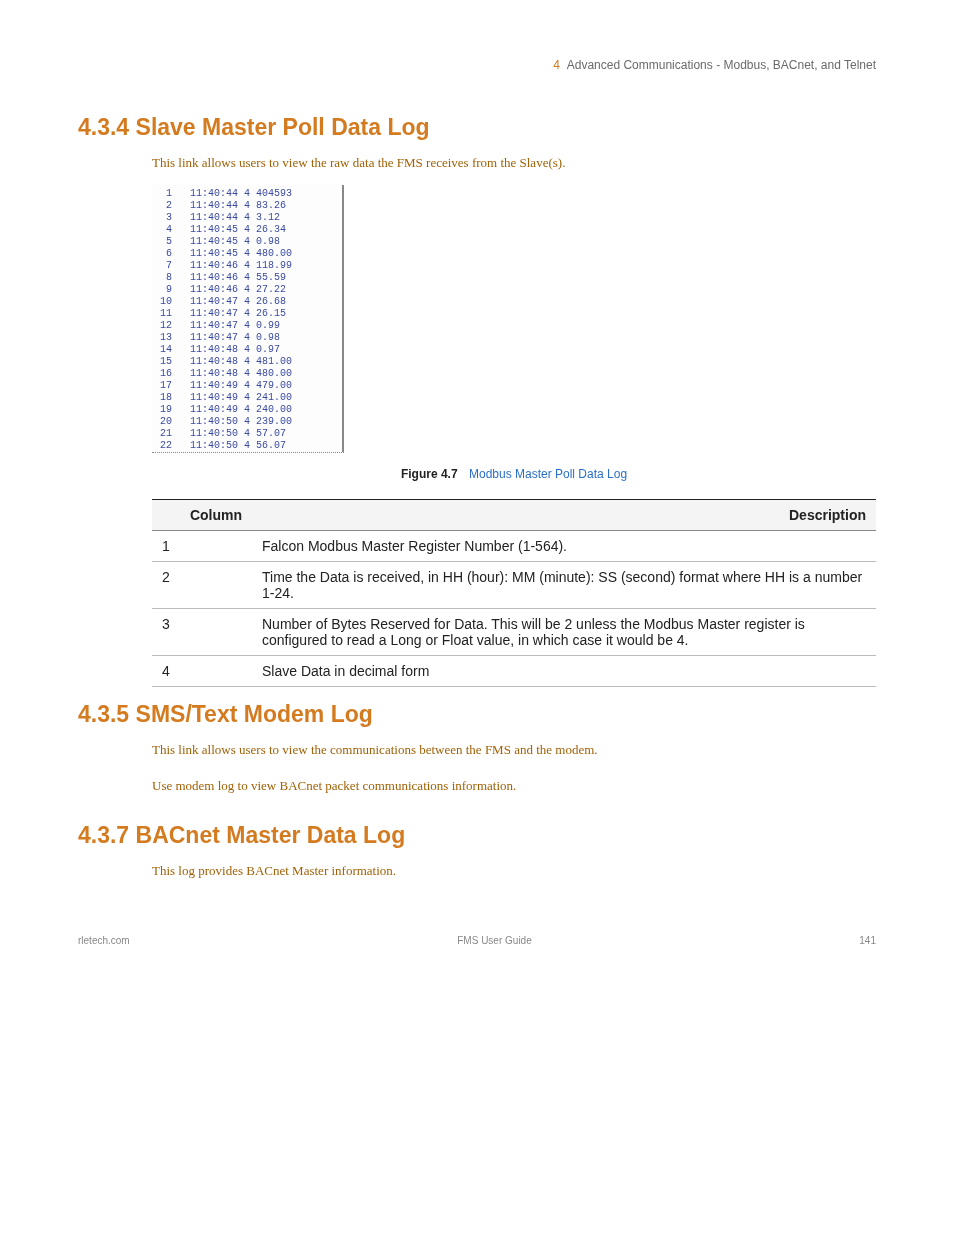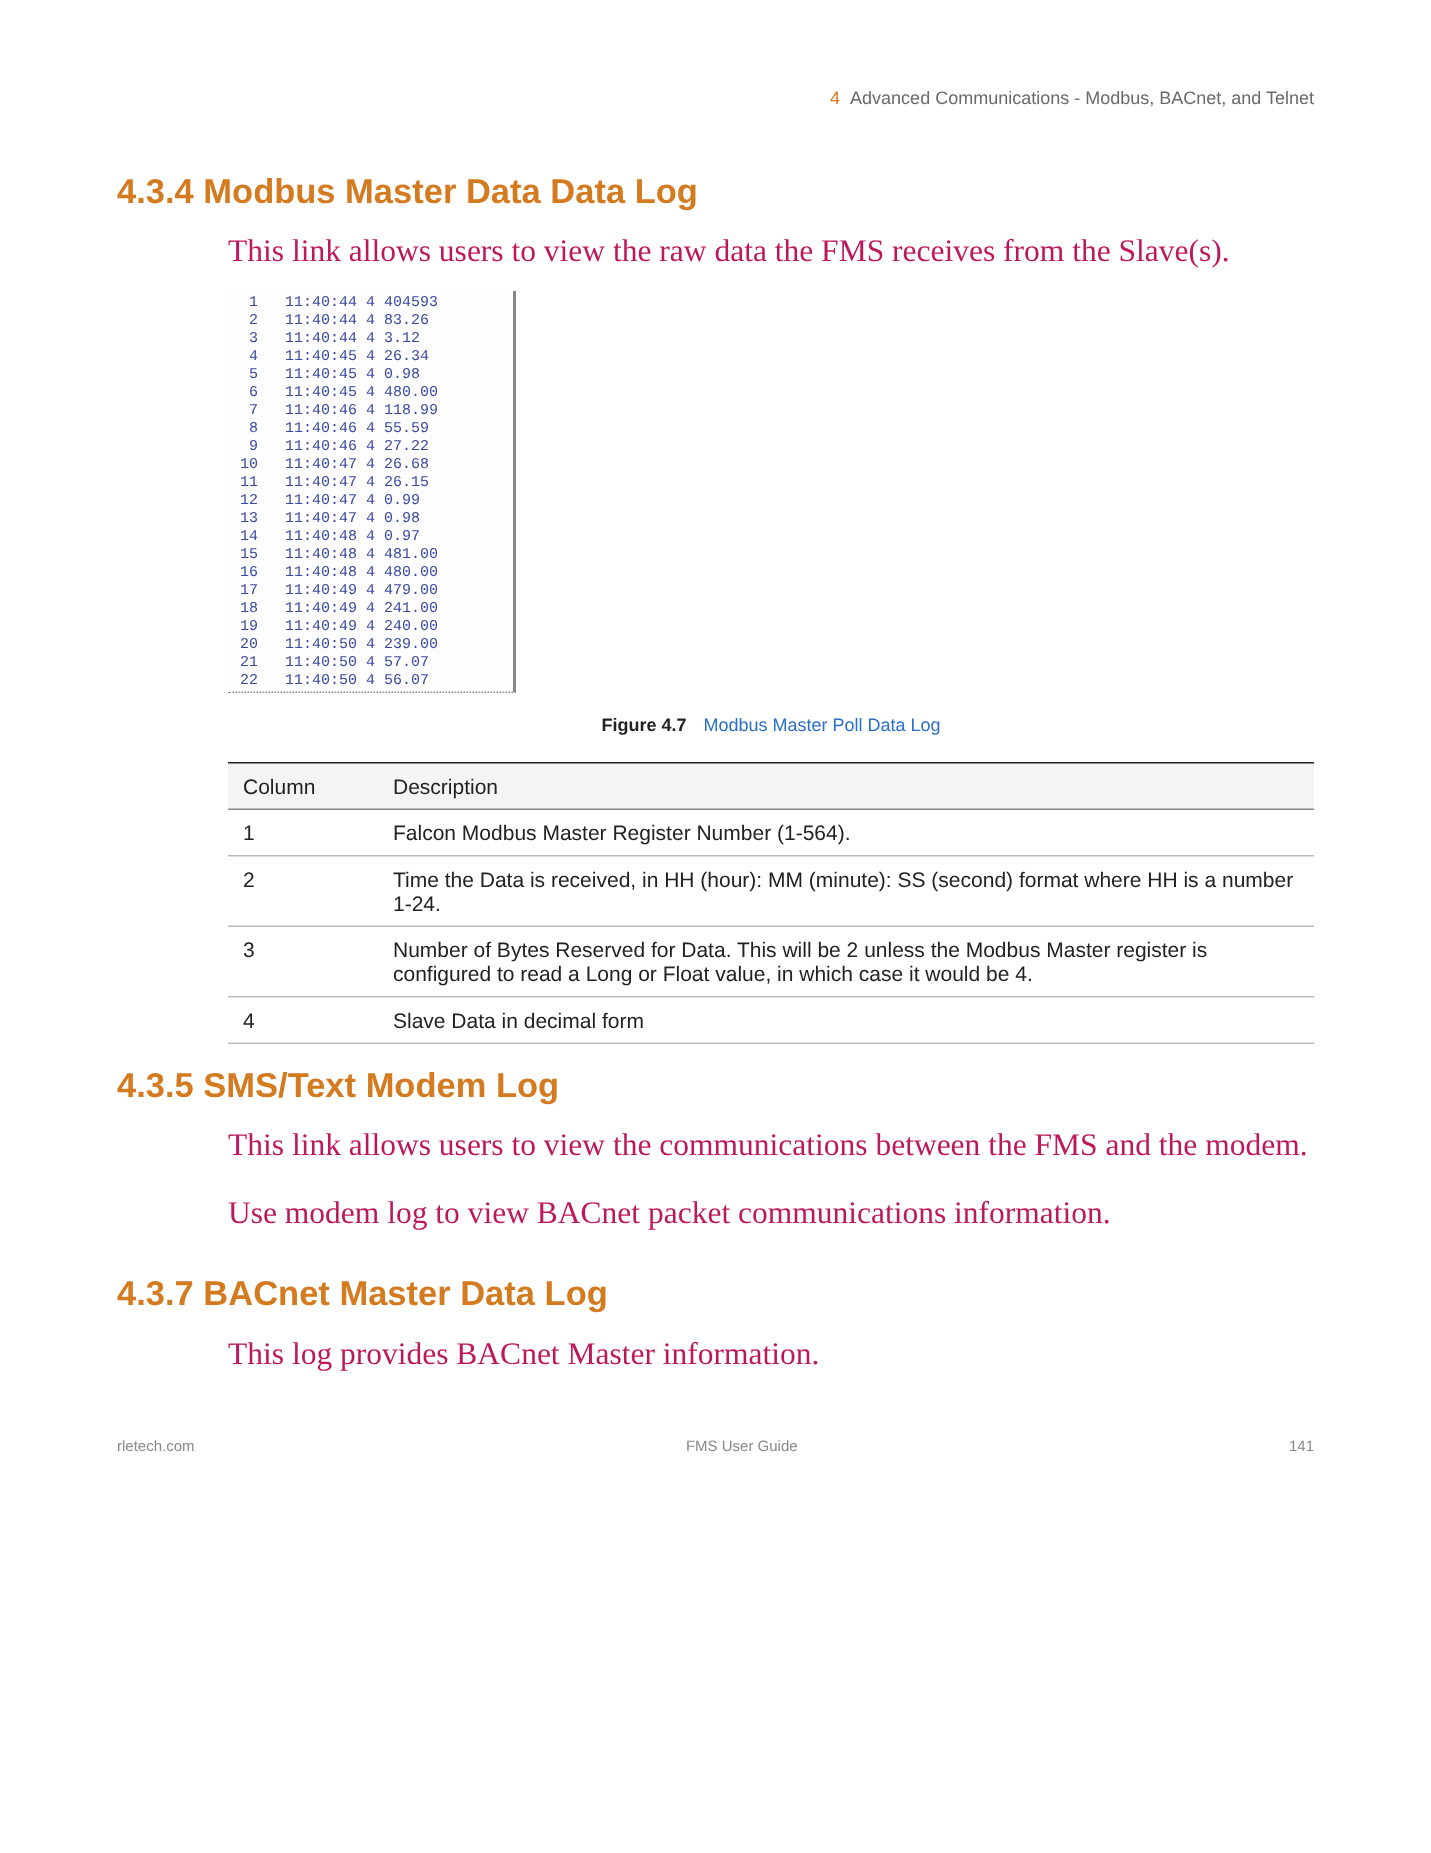--- a/index.html
+++ b/index.html
@@ -32,22 +32,22 @@
     font-size: 23px;
     font-weight: bold;
     color: #d47a1f;
     margin: 14px 0 8px 0;
   }
   .body-indent {
     margin-left: 74px;
   }
   p.body {
     font-family: Georgia, 'Times New Roman', serif;
-    font-size: 21px;
-    color: #be185d;
+    font-size: 13px;
+    color: #a16207;
     margin: 6px 0 14px 0;
   }
   .figure-box {
     margin: 4px 0 14px 0;
     width: 176px;
     border-right: 2px solid #888;
     border-bottom: 1px dotted #888;
     background: #fdfdfd;
     padding: 3px 6px 0 8px;
     font-family: "Consolas","Courier New",monospace;
@@ -71,22 +71,22 @@
     margin-left: 8px;
   }
   table.desc {
     border-collapse: collapse;
     width: 100%;
     font-size: 14px;
     color: #222;
     margin-top: 4px;
   }
   table.desc th {
-    text-align: left;
-    font-weight: normal;
+    text-align: right;
+    font-weight: bold;
     background: #f4f4f4;
     padding: 7px 10px;
     border-top: 1.5px solid #222;
     border-bottom: 1px solid #888;
   }
   table.desc td {
     padding: 7px 10px;
     border-bottom: 1px solid #bbb;
     vertical-align: top;
   }
@@ -106,21 +106,21 @@
 </head>
 <body>
 
 <div class="page">
 
   <div class="header-line">
     <span class="chapnum">4</span>
     <span>Advanced Communications - Modbus, BACnet, and Telnet</span>
   </div>
 
-  <h2 class="section">4.3.4 Modbus Master Data Data Log</h2>
+  <h2 class="section">4.3.4 Slave Master Poll Data Log</h2>
   <div class="body-indent">
     <p class="body">This link allows users to view the raw data the FMS receives from the Slave(s).</p>
 
     <div class="figure-box" id="figure-box"> 1   11:40:44 4 404593
  2   11:40:44 4 83.26
  3   11:40:44 4 3.12
  4   11:40:45 4 26.34
  5   11:40:45 4 0.98
  6   11:40:45 4 480.00
  7   11:40:46 4 118.99

